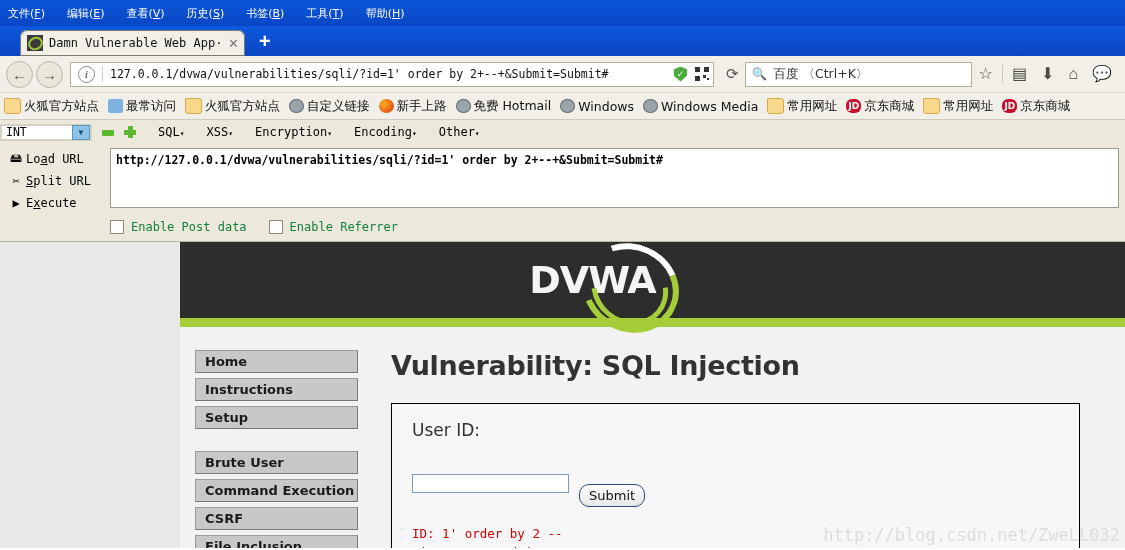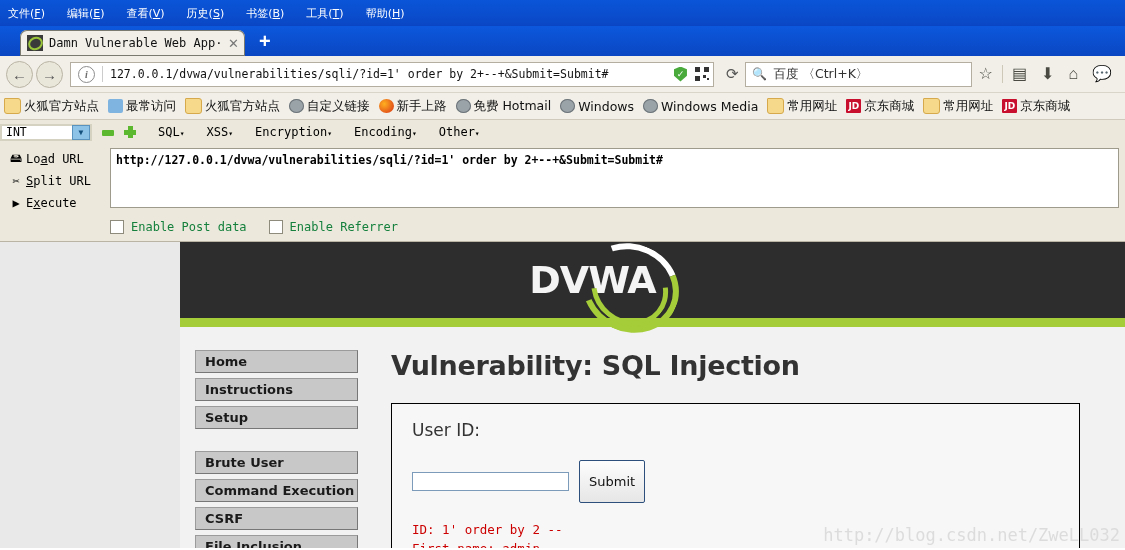--- a/index.html
+++ b/index.html
@@ -97,21 +97,21 @@
   }
   .bm{display:flex;align-items:center;margin-right:9px;white-space:nowrap;flex:none;}
   .bm .bic{width:15px;height:14px;margin-right:3px;flex:none;}
   .ic-folder{background:#f6d98a;border:1px solid #d6a94c;border-radius:1px 3px 3px 3px;}
   .ic-globe{
     background:#9aa3a8;border-radius:50%;width:14px;height:14px;
     box-shadow:inset 0 0 0 1px #6d7479;
   }
   .ic-ff{background:radial-gradient(circle at 35% 35%,#ffb020,#e4571a 70%);border-radius:50%;width:14px;height:14px;}
   .ic-star{background:#7fb3e0;border-radius:2px;position:relative;}
-  .ic-jd{background:#c8102e;color:#fff;font-size:9px;font-weight:bold;display:flex;align-items:center;justify-content:center;border-radius:1px;width:17px;}
+  .ic-jd{background:#c8102e;color:#fff;font-size:9px;font-weight:bold;display:flex;align-items:center;justify-content:center;border-radius:6px;width:17px;}
 
   
   .hackbar{background:#ece9dc;border-bottom:1px solid #b9b4a4;}
   .hbrow1{height:24px;display:flex;align-items:center;}
   .hbsel{
     width:92px;height:17px;background:#fff;border:2px solid #d6d2c2;
     display:flex;align-items:center;font-family:"DejaVu Sans Mono",monospace;
     font-size:11.5px;color:#000;padding-left:4px;box-sizing:border-box;
   }
   .hbsel .arrow{
@@ -202,23 +202,23 @@
   }
   .vbox h3{
     margin:0 0 20px 0;font-family:"DejaVu Sans",sans-serif;font-size:17px;
     font-weight:normal;color:#333;
   }
   .formrow{display:flex;align-items:center;margin-bottom:17px;}
   .tin{
     width:155px;height:17px;background:#fff;border:1px solid #7c9bbb;margin-right:10px;
   }
   .sbtn{
-    height:21px;padding:10px 9px;background:linear-gradient(#fdfdfd,#e6e6e6);
-    border:1px solid #2c4f7c;border-radius:2px;font-family:"DejaVu Sans",sans-serif;
-    font-size:13px;color:#111;display:flex;align-items:center;
+    height:21px;padding:0 9px;background:linear-gradient(#fdfdfd,#e6e6e6);
+    border:1px solid #2c4f7c;border-radius:10px;font-family:"DejaVu Sans",sans-serif;
+    font-size:13px;color:#111;display:flex;align-items:center;margin-top:24px;
   }
   .result{
     font-family:"DejaVu Sans Mono",monospace;font-size:12.5px;color:#cc0000;
     line-height:1.55;
   }
   .watermark{
     position:absolute;right:5px;bottom:3px;color:#dcdcdc;font-size:17px;
     font-family:"DejaVu Sans Mono",monospace;white-space:nowrap;pointer-events:none;
   }
 </style>

